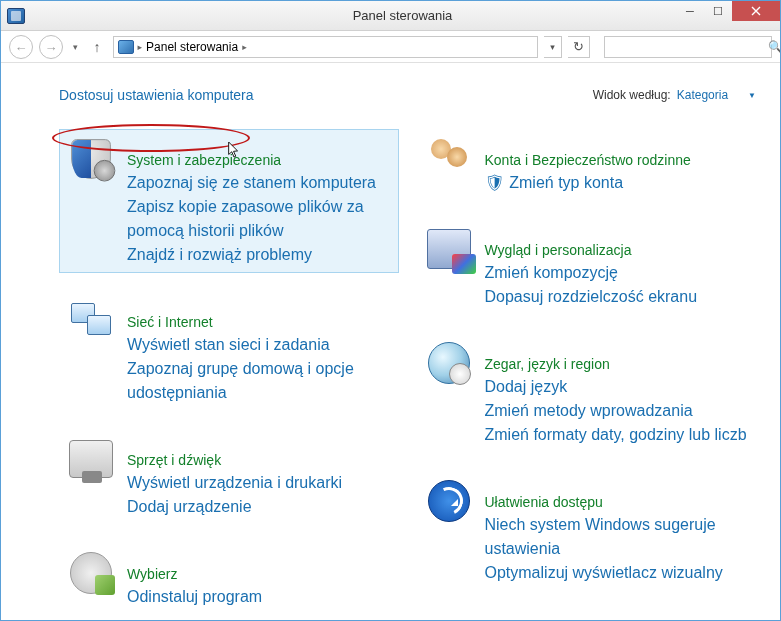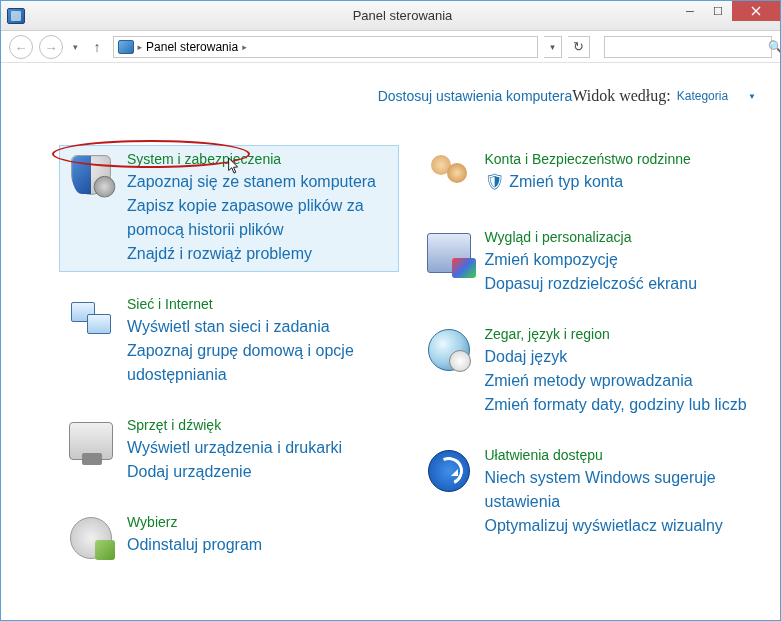--- a/index.html
+++ b/index.html
@@ -21,33 +21,33 @@
   .breadcrumb { flex: 1; display: flex; align-items: center; height: 22px; border: 1px solid #c8c8c8; padding: 0 4px; gap: 4px; font-size: 12px; }
   .bc-icon { width: 16px; height: 14px; background: linear-gradient(135deg,#6ab0e8,#3070b0); border-radius: 2px; border: 1px solid #2860a0; }
   .bc-sep { color: #666; font-size: 9px; }
   .bc-drop { width: 18px; height: 22px; border: 1px solid #c8c8c8; border-left: none; display: flex; align-items: center; justify-content: center; font-size: 9px; color: #555; }
   .refresh-btn { width: 22px; height: 22px; border: 1px solid #c8c8c8; border-left: none; display: flex; align-items: center; justify-content: center; font-size: 13px; color: #555; margin-right: 8px; }
   .searchbox { width: 168px; height: 22px; border: 1px solid #c8c8c8; display: flex; align-items: center; padding: 0 6px; }
   .searchbox input { border: none; outline: none; flex: 1; font-size: 12px; font-style: italic; color: #888; }
   .search-icon { color: #666; font-size: 12px; }
 
   .content { padding: 24px 24px 10px 58px; overflow: auto; height: calc(621px - 30px - 32px - 2px); }
-  .header-row { display: flex; align-items: center; margin-bottom: 40px; text-align: right; }
+  .header-row { display: flex; align-items: center; margin-bottom: 26px; }
   .page-title { font-size: 14px; color: #1a6fb0; flex: 1; font-weight: normal; }
-  .view-label { font-size: 16px; color: #333; margin-right: 6px; font-family: Liberation Serif, serif; }
+  .view-label { font-size: 12px; color: #333; margin-right: 6px; }
   .view-drop { color: #1a6fb0; font-size: 12px; display: inline-flex; align-items: center; gap: 20px; }
   .view-drop .tri { font-size: 8px; color: #1a6fb0; }
 
   .grid { display: flex; gap: 18px; }
   .col { flex: 1; }
   .category { display: flex; gap: 12px; margin-bottom: 18px; padding: 6px 8px; }
   .category.highlight { background: #e6f3fb; border: 1px solid #a8d4ef; padding: 5px 7px; position: relative; }
   .cat-icon { width: 48px; height: 48px; flex-shrink: 0; display: flex; align-items: center; justify-content: center; }
   .cat-body { flex: 1; }
-  .cat-title { color: #13802b; font-size: 14px; margin-bottom: 3px; display: block; position: relative; }
+  .cat-title { color: #13802b; font-size: 14px; margin-bottom: 3px; display: block; position: relative; margin-top: 17px; }
   .circle-mark { position: absolute; border: 2.5px solid #c01818; border-radius: 50%; width: 198px; height: 28px; left: -8px; top: -6px; pointer-events: none; }
   .cursor-mark { position: absolute; left: 168px; top: 12px; width: 12px; height: 16px; pointer-events: none; }
   .sublink { color: #1a6fb0; font-size: 16px; display: block; line-height: 1.5; }
   
   
   .ic-shield { width:44px; height:44px; background: radial-gradient(circle at 30% 30%, #f0f0f0, #bcbcbc); border-radius: 6px 6px 50% 50%; border:1px solid #888; position:relative; transform: scale(0.9); }
   .ic-shield::before { content:""; position:absolute; left:0; top:0; width:50%; height:100%; background: linear-gradient(135deg,#5090d8,#2050a0); border-radius:6px 0 0 50%; }
   .ic-shield::after { content:""; position:absolute; right:-6px; bottom:-4px; width:22px; height:22px; background:radial-gradient(circle,#d8d8d8,#888); border-radius:50%; border:1px solid #666; }
   .ic-net { width:44px; height:40px; position:relative; }
   .ic-net::before { content:""; position:absolute; width:22px; height:18px; background:linear-gradient(#e8f4ff,#a8d0f0); border:1px solid #4070a0; left:2px; top:2px; border-radius:2px; }

